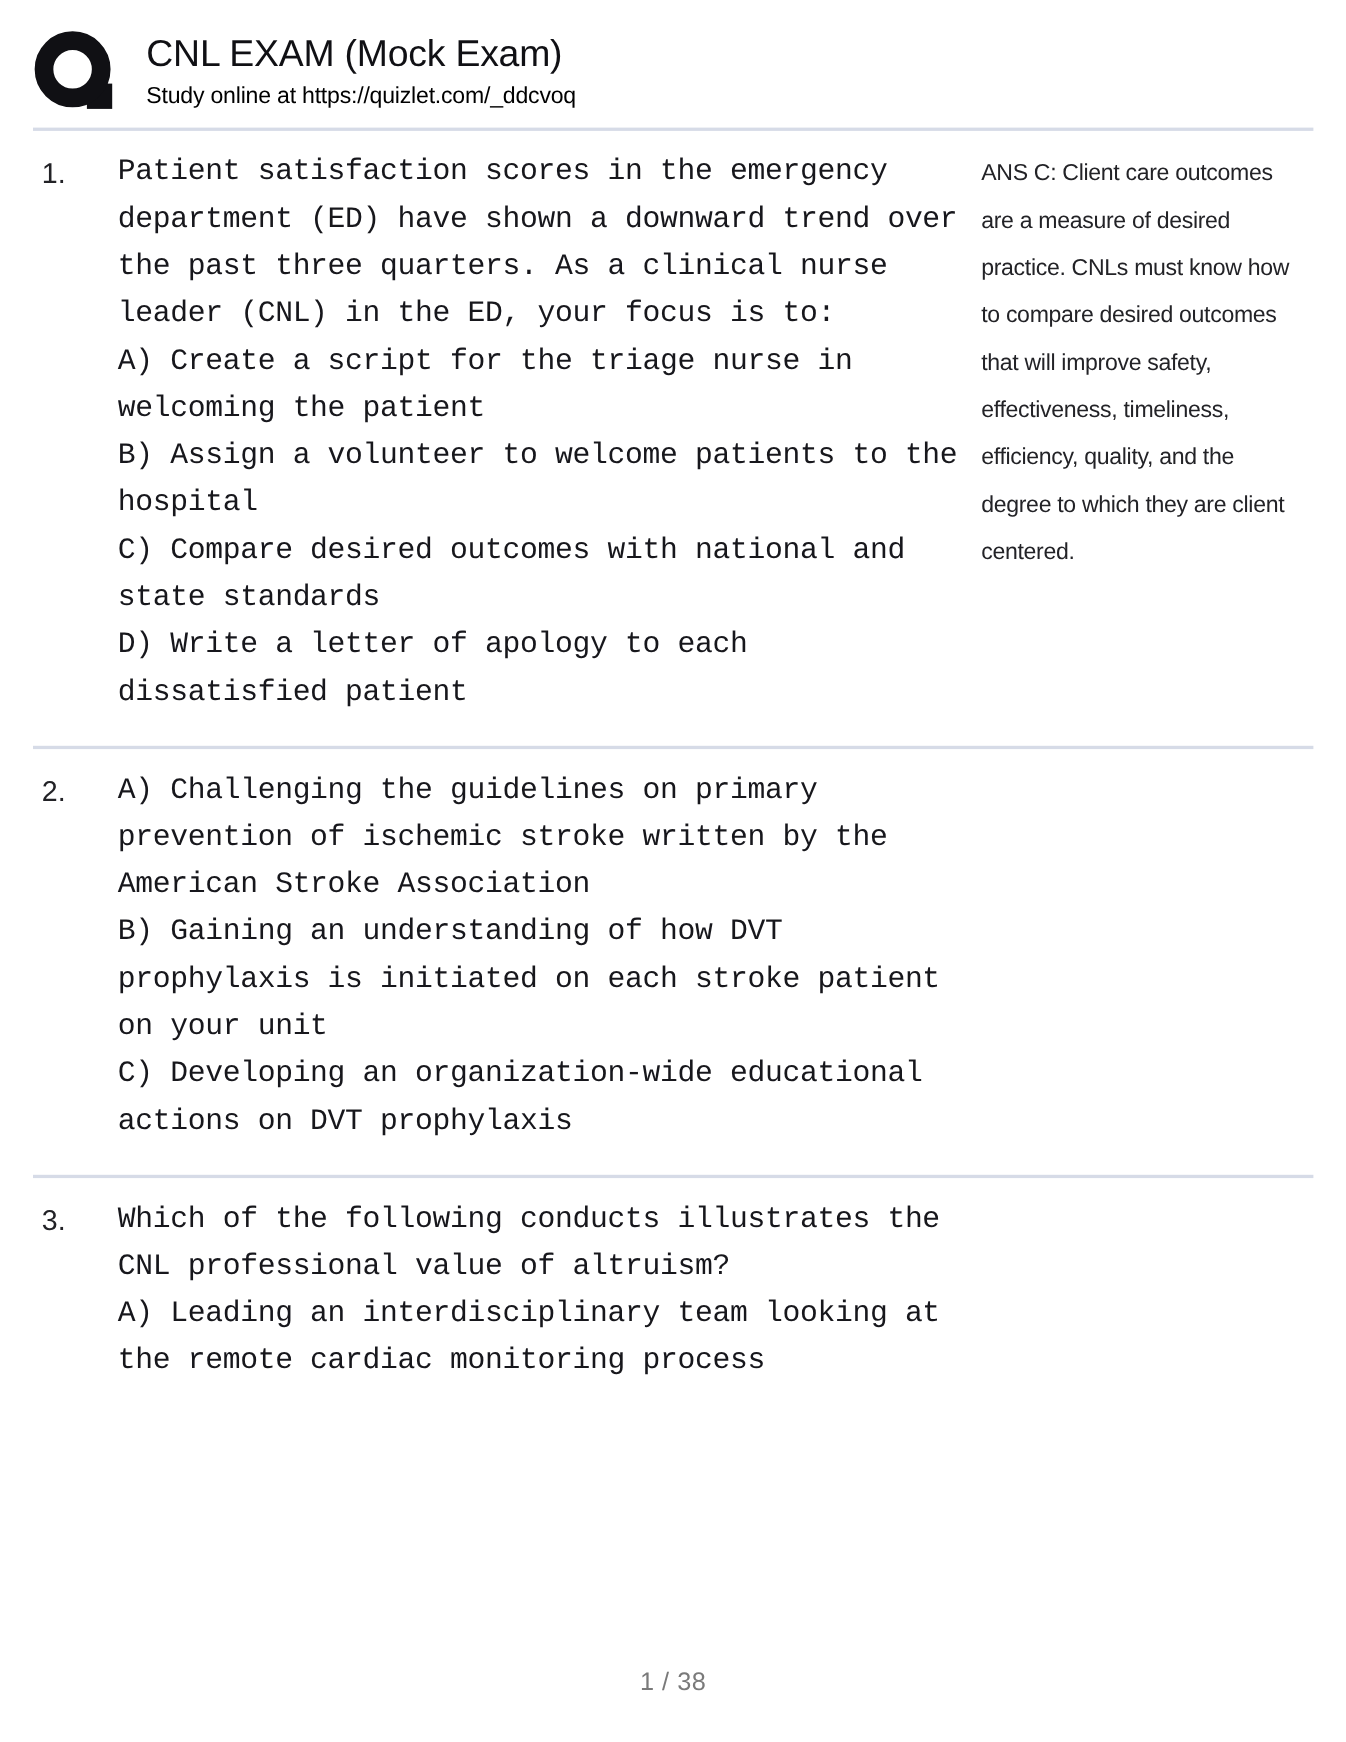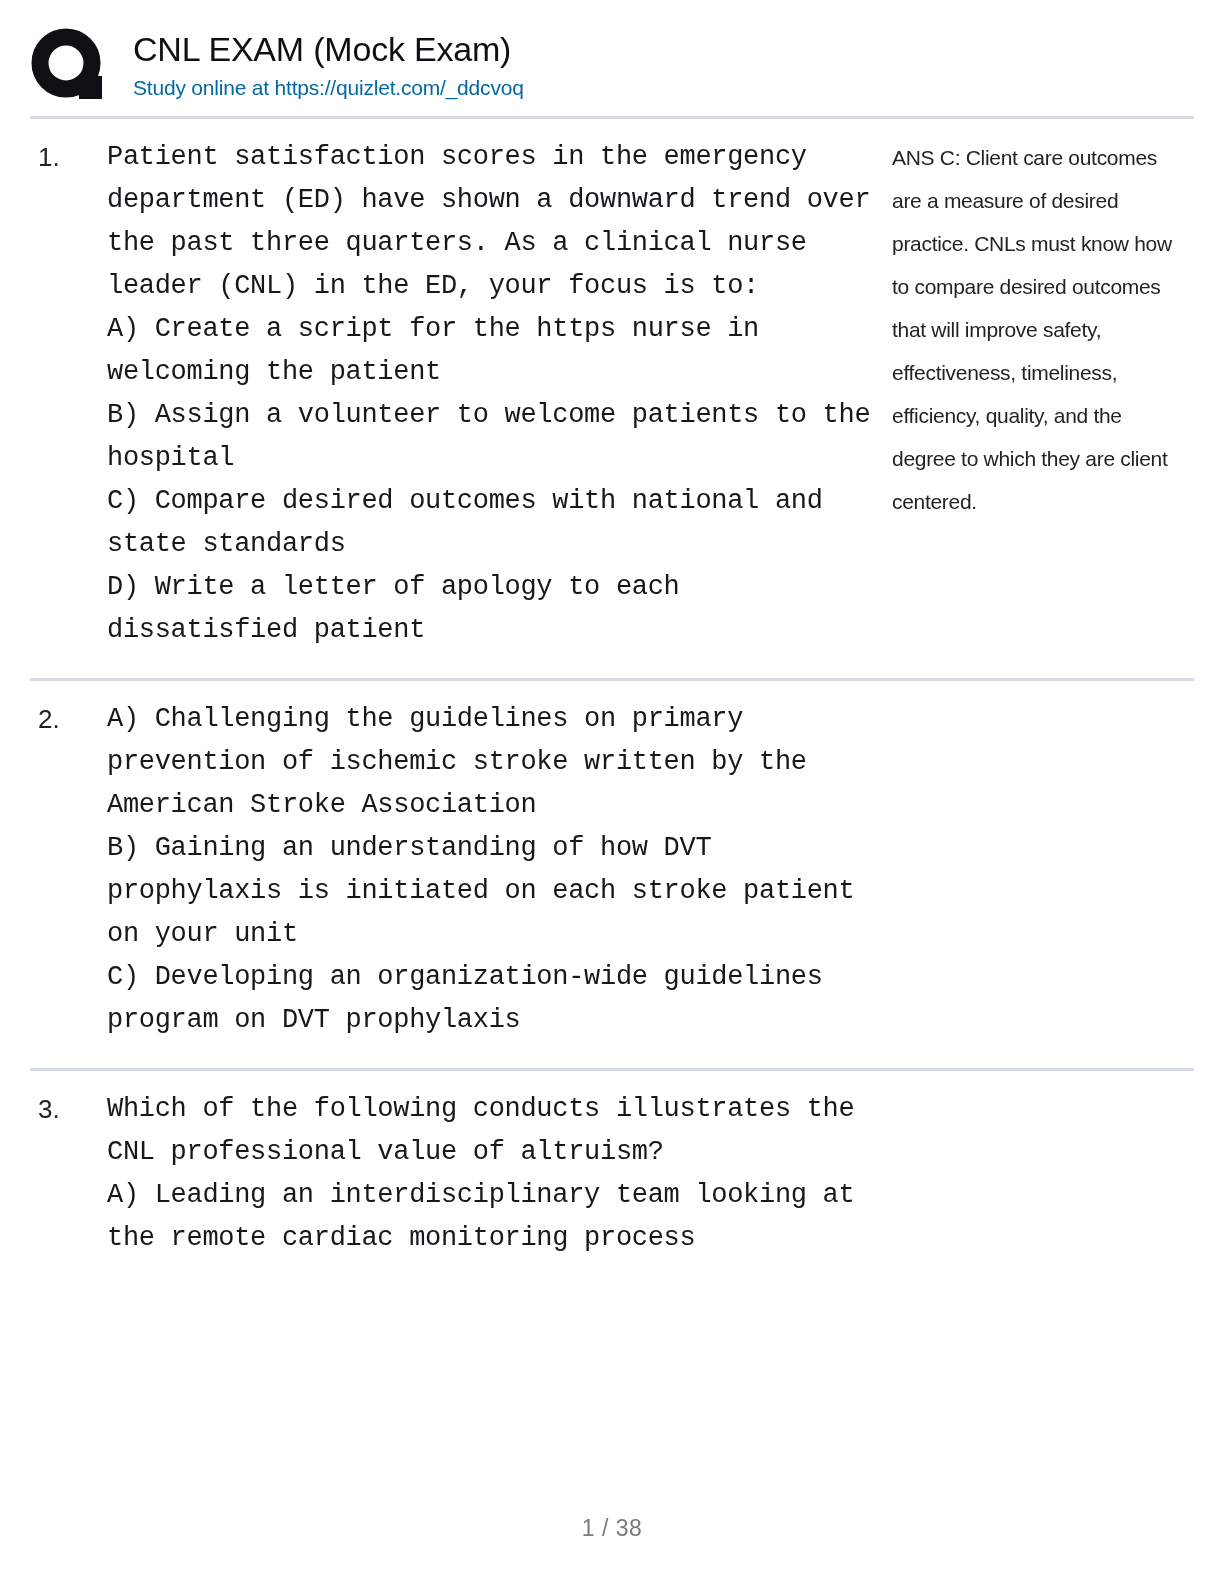--- a/index.html
+++ b/index.html
@@ -42,21 +42,21 @@
     line-height: 40px;
     font-weight: 400;
     color: #101014;
     letter-spacing: -0.2px;
   }
   .subtitle {
     margin-top: 7px;
     font-size: 21px;
     line-height: 24px;
     font-weight: 300;
-    color: #0369a1;
+    color: #000000;
     letter-spacing: -0.2px;
     text-decoration: none;
   }
   .rule {
     height: 3px;
     background: #d6dbe7;
     margin: 0 30px;
   }
   .header-rule { margin-top: 11px; }
 
@@ -127,36 +127,36 @@
   </header>
 
   <div class="rule header-rule"></div>
 
   <main>
 
     <section class="qa-row">
       <div class="q-num">1.</div>
       <div class="q-body">
         <p>Patient satisfaction scores in the emergency department (ED) have shown a downward trend over the past three quarters. As a clinical nurse leader (CNL) in the ED, your focus is to:</p>
-        <p>A) Create a script for the https nurse in welcoming the patient</p>
+        <p>A) Create a script for the triage nurse in welcoming the patient</p>
         <p>B) Assign a volunteer to welcome patients to the hospital</p>
         <p>C) Compare desired outcomes with national and state standards</p>
         <p>D) Write a letter of apology to each dissatisfied patient</p>
       </div>
       <div class="q-ans">ANS C: Client care outcomes are a measure of desired practice. CNLs must know how to compare desired outcomes that will improve safety, effectiveness, timeliness, efficiency, quality, and the degree to which they are client centered.</div>
     </section>
 
     <div class="rule"></div>
 
     <section class="qa-row">
       <div class="q-num">2.</div>
       <div class="q-body">
         <p>A) Challenging the guidelines on primary prevention of ischemic stroke written by the American Stroke Association</p>
         <p>B) Gaining an understanding of how DVT prophylaxis is initiated on each stroke patient on your unit</p>
-        <p>C) Developing an organization-wide guidelines program on DVT prophylaxis</p>
+        <p>C) Developing an organization-wide educational actions on DVT prophylaxis</p>
       </div>
     </section>
 
     <div class="rule"></div>
 
     <section class="qa-row">
       <div class="q-num">3.</div>
       <div class="q-body">
         <p>Which of the following conducts illustrates the CNL professional value of altruism?</p>
         <p>A) Leading an interdisciplinary team looking at the remote cardiac monitoring process</p>

